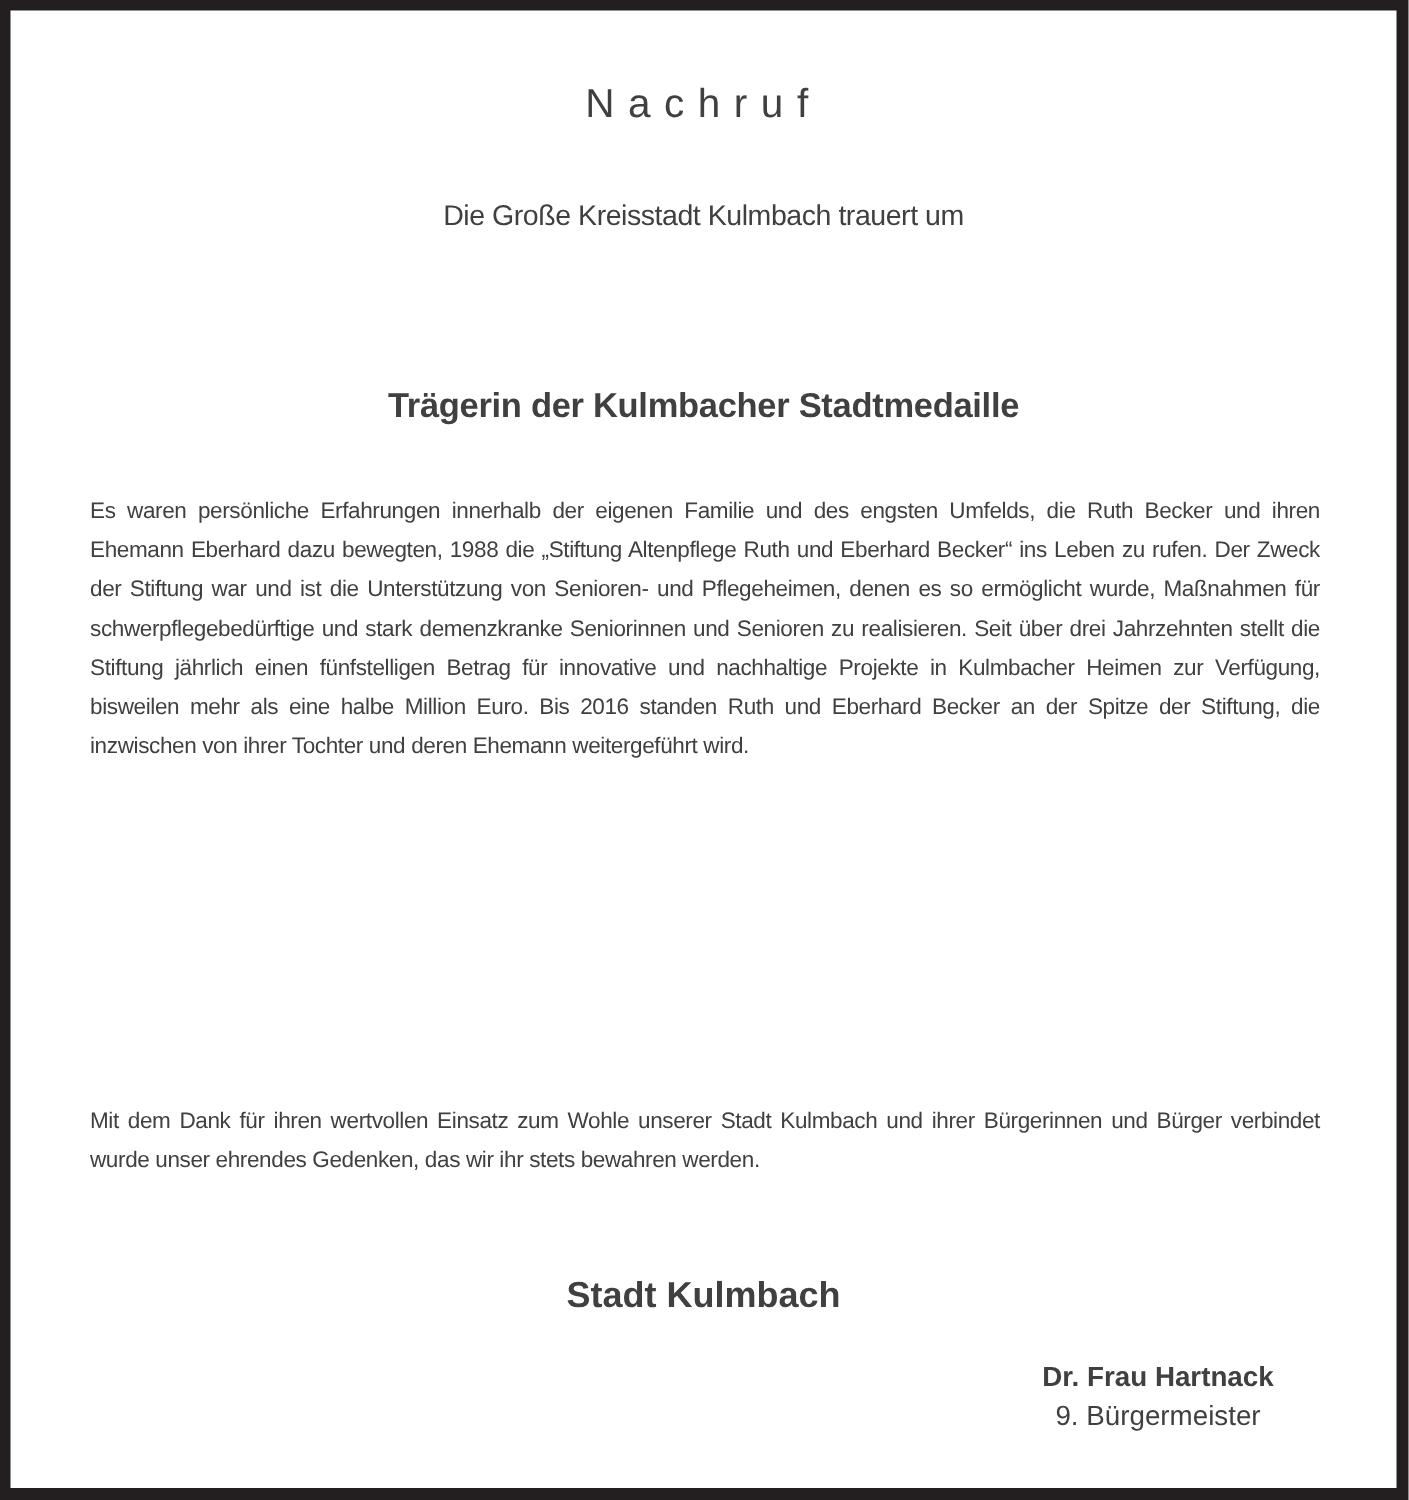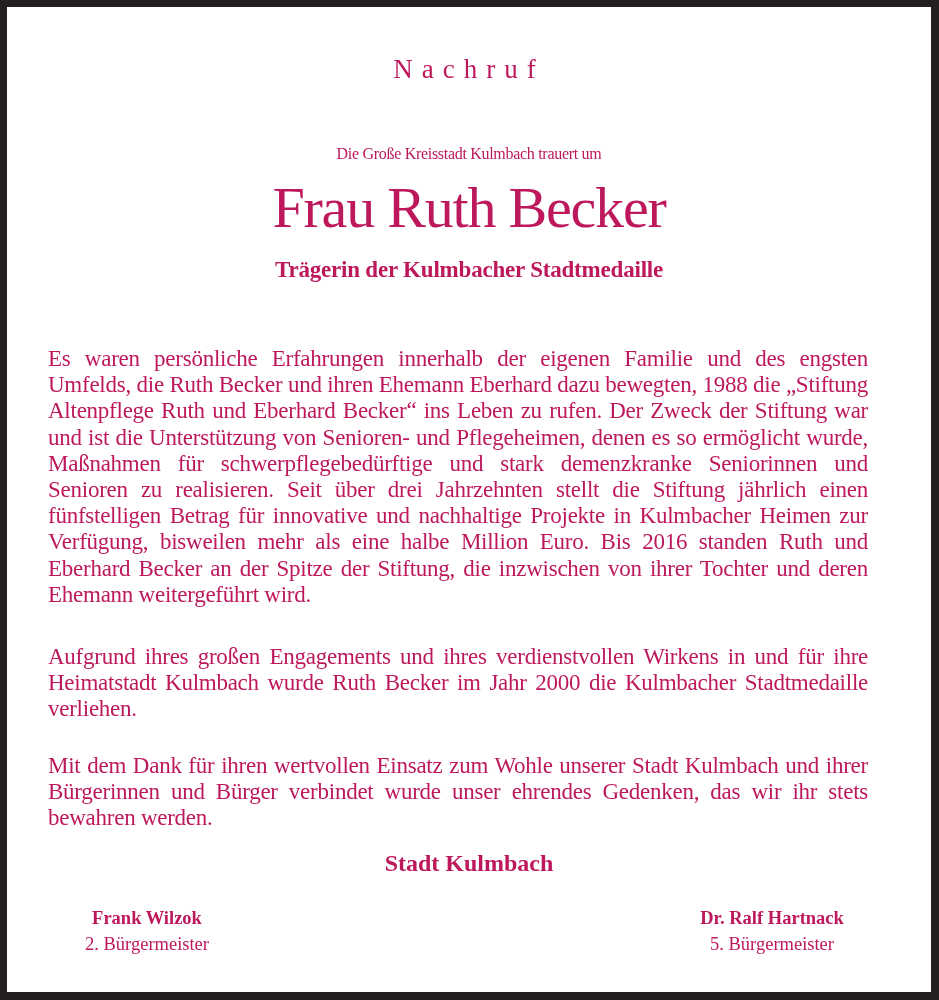--- a/index.html
+++ b/index.html
@@ -1,58 +1,52 @@
 <!DOCTYPE html>
 <html><head>
 <meta charset="utf-8">
 <style>
   html, body { margin: 0; padding: 0; }
   body { width: 939px; height: 1000px; background: #231f20; position: relative; overflow: hidden; }
   .page {
     position: absolute; left: 7px; top: 7px; width: 924px; height: 985px;
-    background: #ffffff; color: #be185d;
-    font-family: Liberation Serif, serif;
+    background: #ffffff; color: #404040;
+    font-family: Liberation Sans, sans-serif;
   }
   .center { position: absolute; left: 0; width: 924px; text-align: center; }
   .title { top: 47px; font-size: 27px; letter-spacing: 9px; font-weight: normal; }
-  .intro { top: 138px; font-size: 16px; letter-spacing: -0.3px; }
+  .intro { top: 127px; font-size: 19px; letter-spacing: -0.3px; }
   .name { top: 166px; font-size: 58px; letter-spacing: -1.2px; line-height: 70px; }
   .subtitle { top: 250px; font-size: 23px; font-weight: bold; letter-spacing: -0.2px; }
   .body {
-    position: absolute; left: 41px; width: 820px; font-size: 23px; line-height: 26.2px;
-    text-align: justify; letter-spacing: -0.25px; margin-top: 18px;
+    position: absolute; left: 53px; width: 820px; font-size: 15px; line-height: 26.2px;
+    text-align: justify; letter-spacing: -0.25px;
   }
   .p1 { top: 321px; }
   .p2 { top: 619px; }
   .p3 { top: 728px; }
   .org { top: 843px; font-size: 24px; font-weight: bold; }
   .sig { position: absolute; top: 898px; text-align: center; font-size: 18.5px; line-height: 26px; }
   .sig .n { font-weight: bold; }
   .s1 { left: 40px; width: 200px; }
   .s2 { left: 357px; width: 200px; }
   .s3 { left: 660px; width: 210px; }
 </style>
 </head>
 <body>
 
 <div class="page">
   <div class="center title">Nachruf</div>
   <div class="center intro">Die Große Kreisstadt Kulmbach trauert um</div>
-  <div class="center name">Frau Ruth Becker</div>
   <div class="center subtitle">Trägerin der Kulmbacher Stadtmedaille</div>
 
   <div class="body p1">Es waren persönliche Erfahrungen innerhalb der eigenen Familie und des engsten Umfelds, die Ruth Becker und ihren Ehemann Eberhard dazu bewegten, 1988 die „Stiftung Altenpflege Ruth und Eberhard Becker“ ins Leben zu rufen. Der Zweck der Stiftung war und ist die Unterstützung von Senioren- und Pflegeheimen, denen es so ermöglicht wurde, Maßnahmen für schwerpflegebedürftige und stark demenzkranke Seniorinnen und Senioren zu realisieren. Seit über drei Jahrzehnten stellt die Stiftung jährlich einen fünfstelligen Betrag für innovative und nachhaltige Projekte in Kulmbacher Heimen zur Verfügung, bisweilen mehr als eine halbe Million Euro. Bis 2016 standen Ruth und Eberhard Becker an der Spitze der Stiftung, die inzwischen von ihrer Tochter und deren Ehemann weitergeführt wird.</div>
-  <div class="body p2">Aufgrund ihres großen Engagements und ihres verdienstvollen Wirkens in und für ihre Heimatstadt Kulmbach wurde Ruth Becker im Jahr 2000 die Kulmbacher Stadtmedaille verliehen.</div>
   <div class="body p3">Mit dem Dank für ihren wertvollen Einsatz zum Wohle unserer Stadt Kulmbach und ihrer Bürgerinnen und Bürger verbindet wurde unser ehrendes Gedenken, das wir ihr stets bewahren werden.</div>
 
   <div class="center org">Stadt Kulmbach</div>
 
-  <div class="sig s1">
-    <div class="n">Frank Wilzok</div>
-    <div>2. Bürgermeister</div>
-  </div>
   <div class="sig s2">
   </div>
   <div class="sig s3">
-    <div class="n">Dr. Ralf Hartnack</div>
-    <div>5. Bürgermeister</div>
+    <div class="n">Dr. Frau Hartnack</div>
+    <div>9. Bürgermeister</div>
   </div>
 </div>
 
 </body></html>

